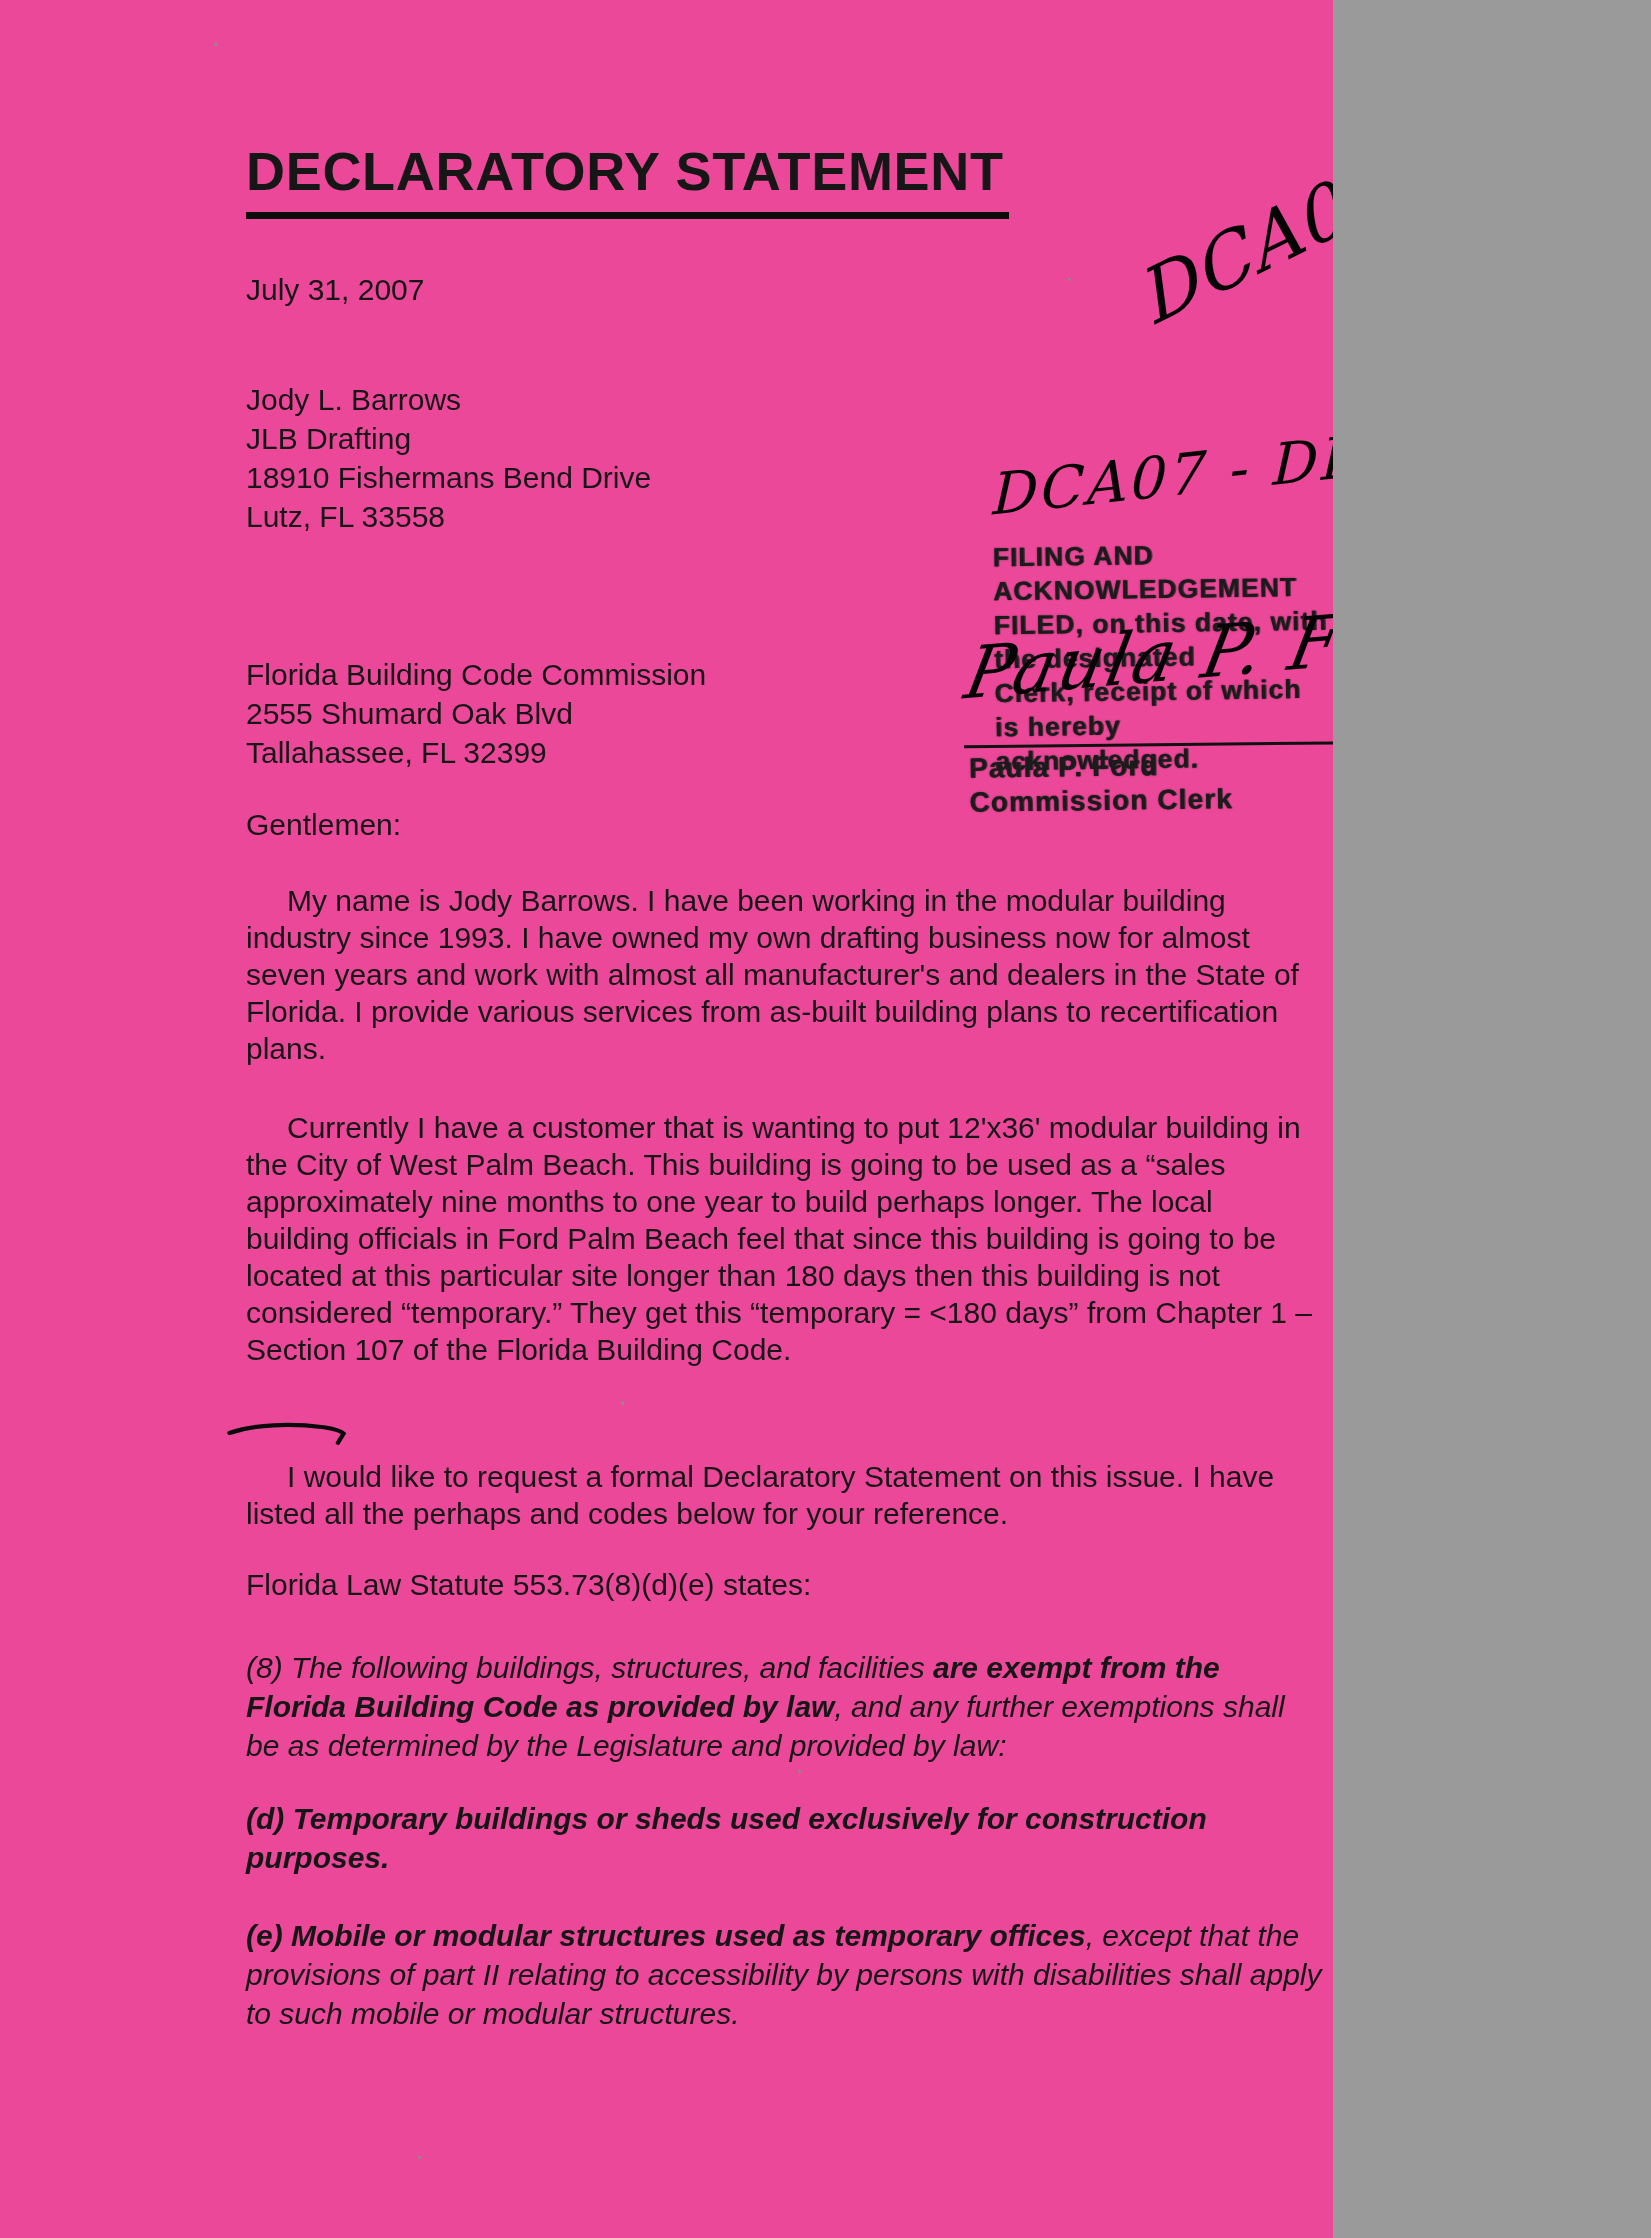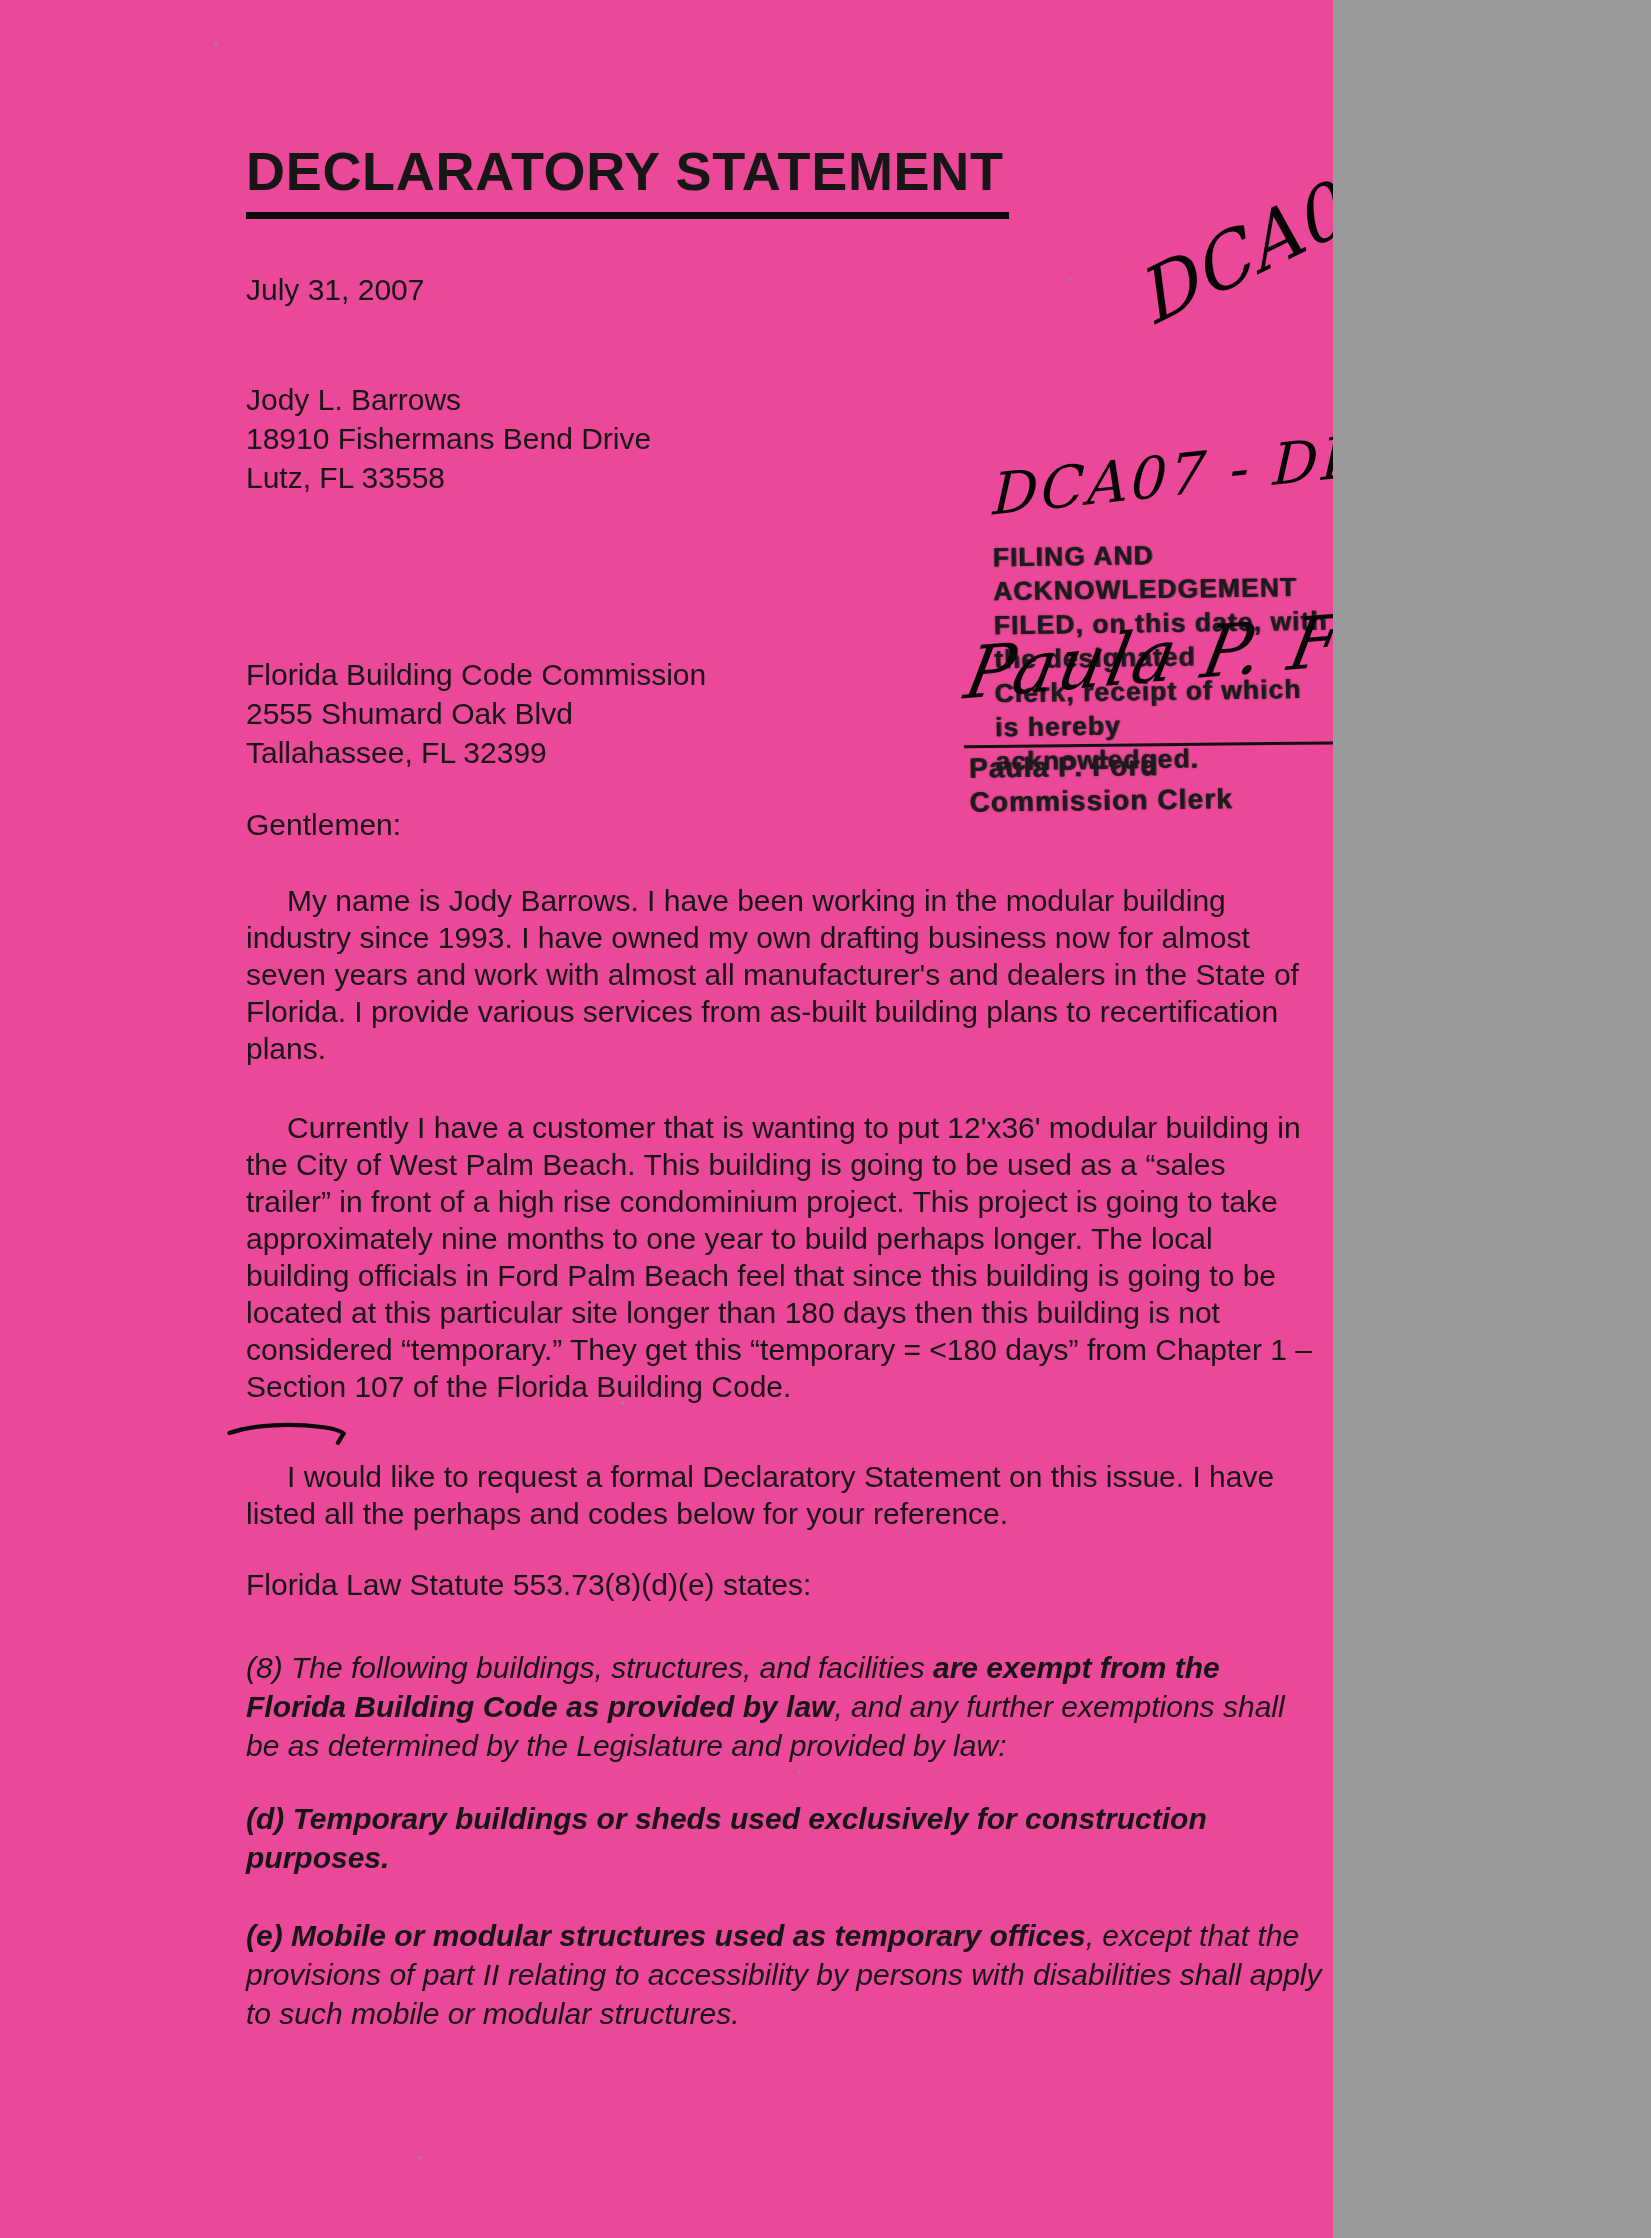--- a/index.html
+++ b/index.html
@@ -61,20 +61,21 @@
 
 <div class="page">
 
   <div class="abs doc-title">DECLARATORY STATEMENT</div>
   <div class="abs doc-date">July 31, 2007</div>
 
   <div class="abs hand" id="hand-top">DCA07-DEC-146</div>
 
   <div class="abs addr" id="sender-block">
     <div>Jody L. Barrows</div>
+    <div>JLB Drafting</div>
     <div>18910 Fishermans Bend Drive</div>
     <div>Lutz, FL   33558</div>
   </div>
 
   <div class="abs addr" id="recipient-block">
     <div>Florida Building Code Commission</div>
     <div>2555 Shumard Oak Blvd</div>
     <div>Tallahassee, FL  32399</div>
   </div>
 
@@ -100,21 +101,20 @@
     <div class="indent">My name is Jody Barrows.  I have been working in the modular building</div>
     <div>industry since 1993.  I have owned my own drafting business now for almost</div>
     <div>seven years and work with almost all manufacturer's and dealers in the State of</div>
     <div>Florida.  I provide various services from as-built building plans to recertification</div>
     <div>plans.</div>
   </div>
 
   <div class="abs para" style="top:1109px">
     <div class="indent">Currently I have a customer that is wanting to put 12'x36' modular building in</div>
     <div>the City of West Palm Beach.  This building is going to be used as a “sales</div>
-    <div>trailer” in front of a high rise condominium project.  This project is going to take</div>
     <div>approximately nine months to one year to build perhaps longer.  The local</div>
     <div>building officials in Ford Palm Beach feel that since this building is going to be</div>
     <div>located at this particular site longer than 180 days then this building is not</div>
     <div>considered “temporary.”  They get this “temporary = &lt;180 days” from Chapter 1 –</div>
     <div>Section 107 of the Florida Building Code.</div>
   </div>
 
   <svg class="abs" style="left:226px; top:1416px;" width="128" height="31" viewBox="0 0 180 44">
     <path d="M4,24 C40,12 90,10 138,16 C152,18 162,21 166,25 L158,38" fill="none" stroke="#0a0a0a" stroke-width="6" stroke-linecap="round"></path>
   </svg>

